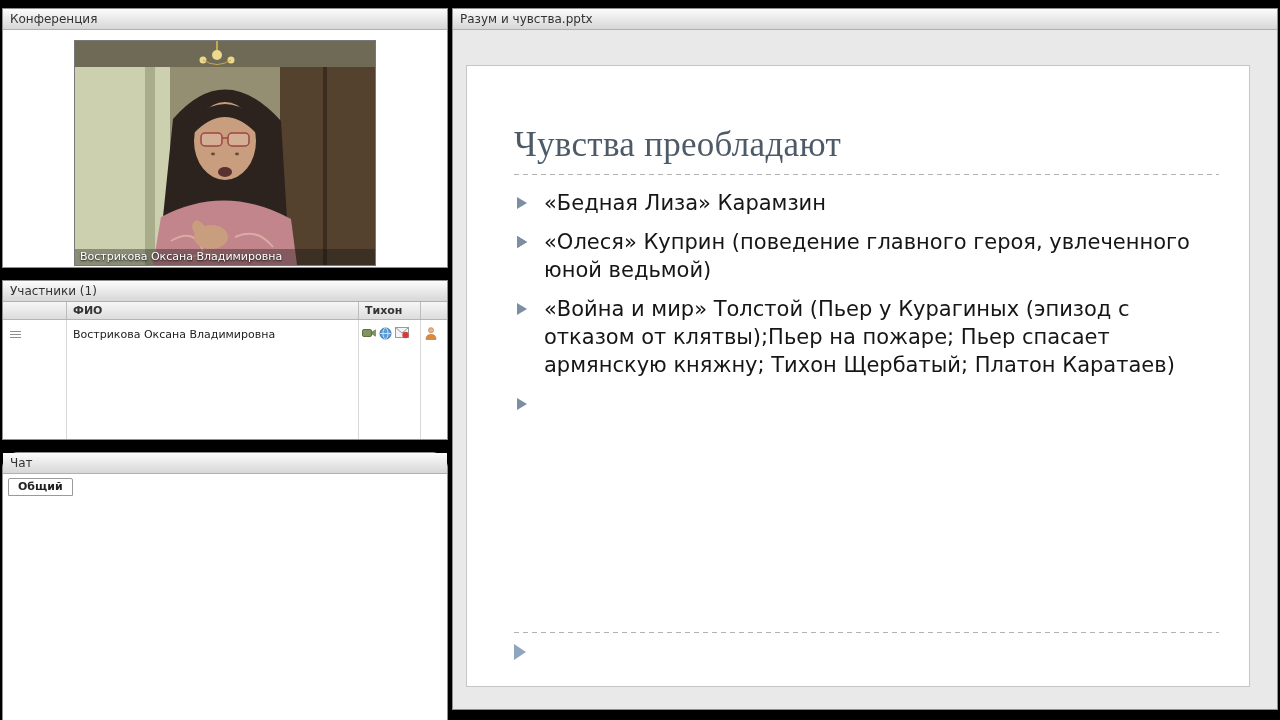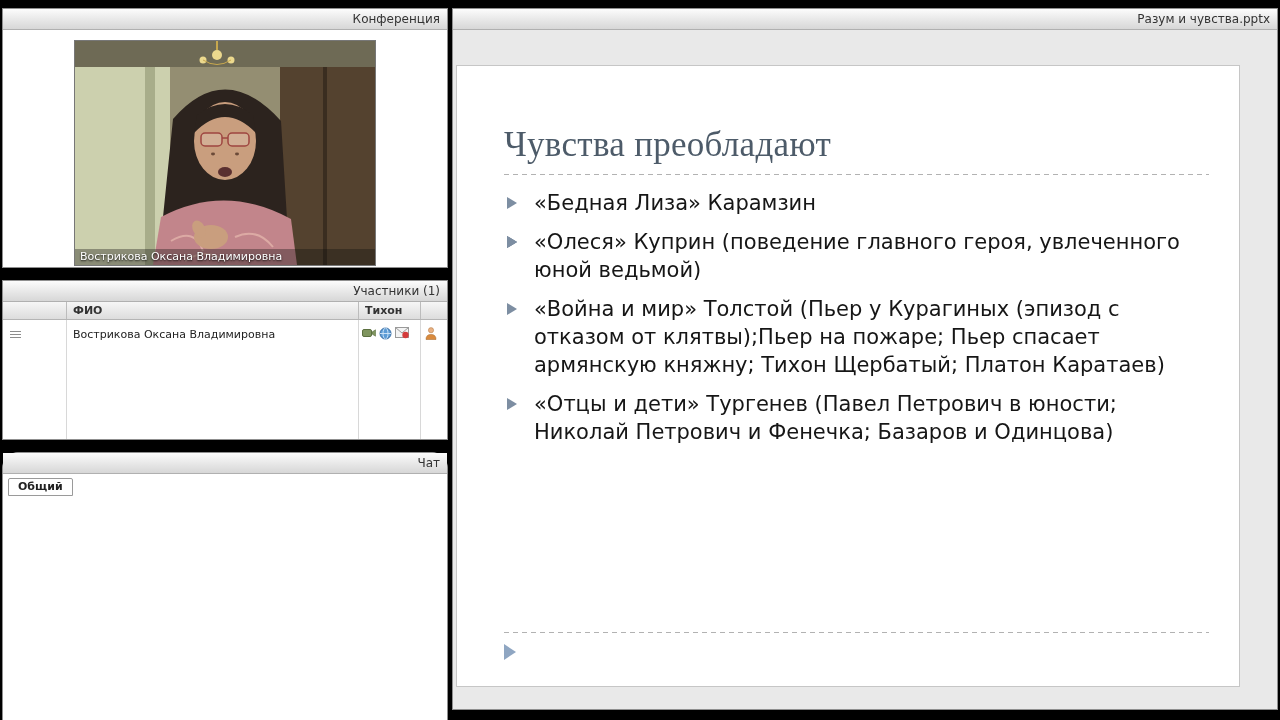--- a/index.html
+++ b/index.html
@@ -3,21 +3,21 @@
 <meta charset="utf-8">
 <style>
   *{margin:0;padding:0;box-sizing:border-box;}
   html,body{width:1280px;height:720px;}
   body{background:#000;position:relative;overflow:hidden;
        font-family:"DejaVu Sans","Liberation Sans",sans-serif;}
 
   .panel{position:absolute;background:#fff;border:1px solid #8f8f8f;}
   .panel-header{height:21px;line-height:20px;padding:0 7px;font-size:12px;color:#333;
       background:linear-gradient(#fcfcfc,#e7e7e7 55%,#d7d7d7);
-      border-bottom:1px solid #b0b0b0;white-space:nowrap;overflow:hidden;text-align:right;}
+      border-bottom:1px solid #b0b0b0;white-space:nowrap;overflow:hidden;}
 
   
   #conference{left:2px;top:8px;width:446px;height:260px;}
   .video-wrap{position:relative;width:302px;height:226px;margin:10px auto 0;border:1px solid #777;background:#888;}
   .video-wrap svg{display:block;}
   .video-caption{position:absolute;left:0;right:0;bottom:0;height:16px;line-height:16px;padding-left:5px;
       font-size:11px;color:#fff;background:rgba(15,15,15,.35);text-shadow:0 1px 2px rgba(0,0,0,.9);}
 
   
   #participants{left:2px;top:280px;width:446px;height:160px;}
@@ -39,21 +39,21 @@
   .cell-role{padding:7px 0 0 4px;}
 
   
   #chat{left:2px;top:452px;width:446px;height:308px;border-radius:16px;}
   .chat-tab{display:inline-block;margin:4px 0 0 5px;padding:1px 9px 2px;border:1px solid #9a9a9a;
       border-radius:2px 2px 0 0;background:#fff;font-size:11px;font-weight:bold;color:#222;cursor:default;}
   .chat-body{position:absolute;top:46px;bottom:0;left:0;right:0;background:#fff;}
 
   
   #presentation{left:452px;top:8px;width:826px;height:702px;background:#e9e9e9;}
-  .slide{position:absolute;left:3px;top:56px;width:784px;height:622px;background:#fff;
+  .slide{position:absolute;left:13px;top:56px;width:784px;height:622px;background:#fff;
       border:1px solid #c6c6c6;padding:0 30px 0 47px;overflow:hidden;}
   .slide-title{margin-top:59px;font-family:"Liberation Serif","DejaVu Serif",serif;
       font-size:35px;color:#4d5b69;letter-spacing:.3px;}
   .dash{height:1px;background:repeating-linear-gradient(90deg,#b2b2b2 0 5px,transparent 5px 9px);}
   .title-dash{margin-top:9px;}
   .bullets{margin-top:14px;}
   .bullet{position:relative;padding-left:30px;margin-bottom:11px;font-size:21px;line-height:28px;color:#161616;}
   .bullet .tri{position:absolute;left:3px;top:8px;width:0;height:0;
       border-left:10px solid #7d8ea2;border-top:6px solid transparent;border-bottom:6px solid transparent;}
   .btext{white-space:pre-wrap;}
@@ -178,21 +178,20 @@
           <span class="btext">«Олеся» Куприн (поведение главного героя, увлеченного юной ведьмой)</span>
         </div>
 
         <div class="bullet">
           <span class="tri"></span>
           <span class="btext">«Война и мир» Толстой (Пьер у Курагиных (эпизод с отказом от клятвы);Пьер на пожаре; Пьер спасает армянскую княжну; Тихон Щербатый; Платон Каратаев)</span>
         </div>
 
         <div class="bullet">
           <span class="tri"></span>
-          <span class="btext">«Отцы и дети» Тургенев (Павел Петрович в юности; Николай Петрович и Фенечка; Базаров и Одинцова)</span>
         </div>
       </div>
     <div class="slide-footer">
       <div class="dash"></div>
       <span class="tri-big"></span>
     </div>
   </div>
 </div>
 
 </body></html>

